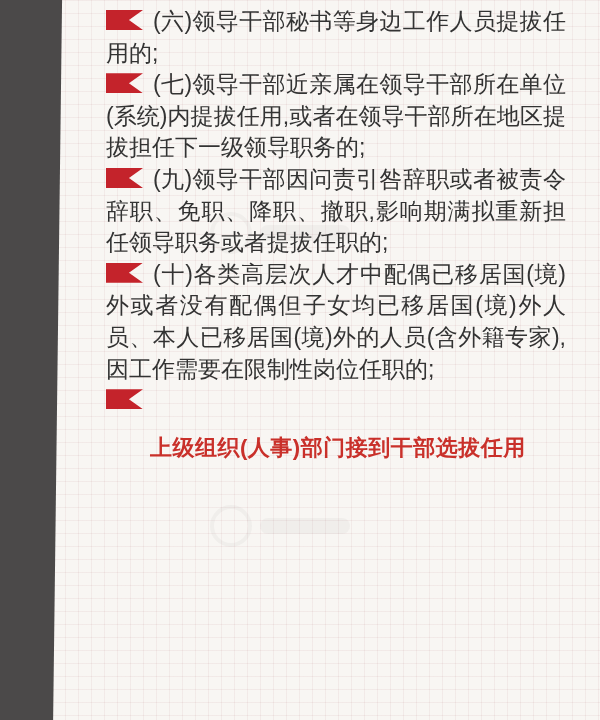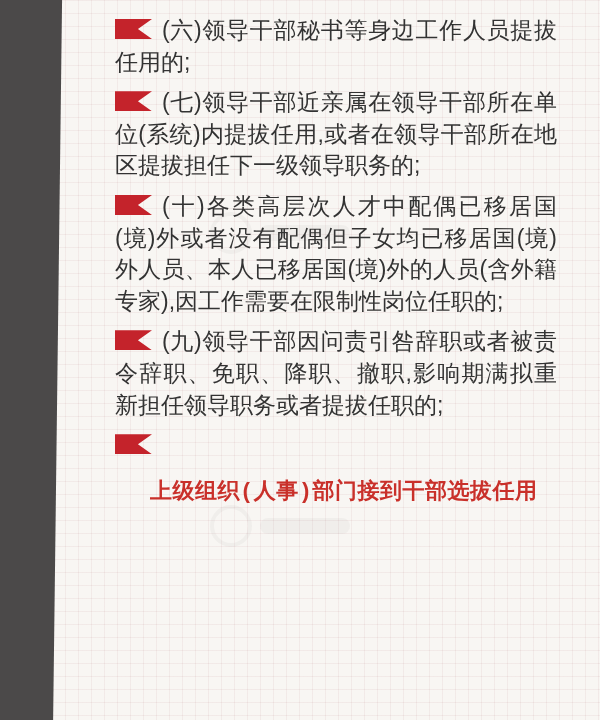--- a/index.html
+++ b/index.html
@@ -59,60 +59,59 @@
     width: 600px;
     height: 720px;
     box-sizing: border-box;
     padding: 6px 34px 0 106px;
     z-index: 3;
     color: var(--text, #333333);
     font-size: 23px;
     line-height: 31.6px;
   }
   p.item {
-    margin: 9px;
+    margin: 0;
     text-align: justify;
   }
   .flag {
     display: inline-block;
     width: 37px;
     height: 20px;
     margin-right: 10px;
     vertical-align: -1px;
     background: var(--accent, #c4232b);
     clip-path: polygon(0 0, 100% 0, 62% 50%, 100% 100%, 0 100%);
   }
   p.footer-line {
     margin: 16px 0 0 0;
     text-indent: 2em;
     color: var(--accent-text, #c9302a);
     font-weight: 700;
     font-size: 22px;
     line-height: 30px;
     letter-spacing: 0.5px;
     white-space: nowrap;
-    font-family: Liberation Mono, monospace;
   }
 </style>
 </head>
 <body>
 
 <div class="page">
   <div class="stripe"></div>
 
   <div class="watermark" style="left:210px; top:212px;">
     <span class="wm-circle"></span><span class="wm-bar"></span>
   </div>
   <div class="watermark" style="left:210px; top:505px;">
     <span class="wm-circle"></span><span class="wm-bar"></span>
   </div>
 
   <div class="content">
     <div id="items-container">
         <p class="item"><span class="flag"></span><span>(六)领导干部秘书等身边工作人员提拔任用的;</span></p>
         <p class="item"><span class="flag"></span><span>(七)领导干部近亲属在领导干部所在单位(系统)内提拔任用,或者在领导干部所在地区提拔担任下一级领导职务的;</span></p>
+        <p class="item"><span class="flag"></span><span>(九)领导干部因问责引咎辞职或者被责令辞职、免职、降职、撤职,影响期满拟重新担任领导职务或者提拔任职的;</span></p>
         <p class="item"><span class="flag"></span><span>(十)各类高层次人才中配偶已移居国(境)外或者没有配偶但子女均已移居国(境)外人员、本人已移居国(境)外的人员(含外籍专家),因工作需要在限制性岗位任职的;</span></p>
-        <p class="item"><span class="flag"></span><span>(九)领导干部因问责引咎辞职或者被责令辞职、免职、降职、撤职,影响期满拟重新担任领导职务或者提拔任职的;</span></p>
         <p class="item"><span class="flag"></span></p>
       </div>
     <p class="footer-line">上级组织(人事)部门接到干部选拔任用</p>
   </div>
 </div>
 
 </body></html>

